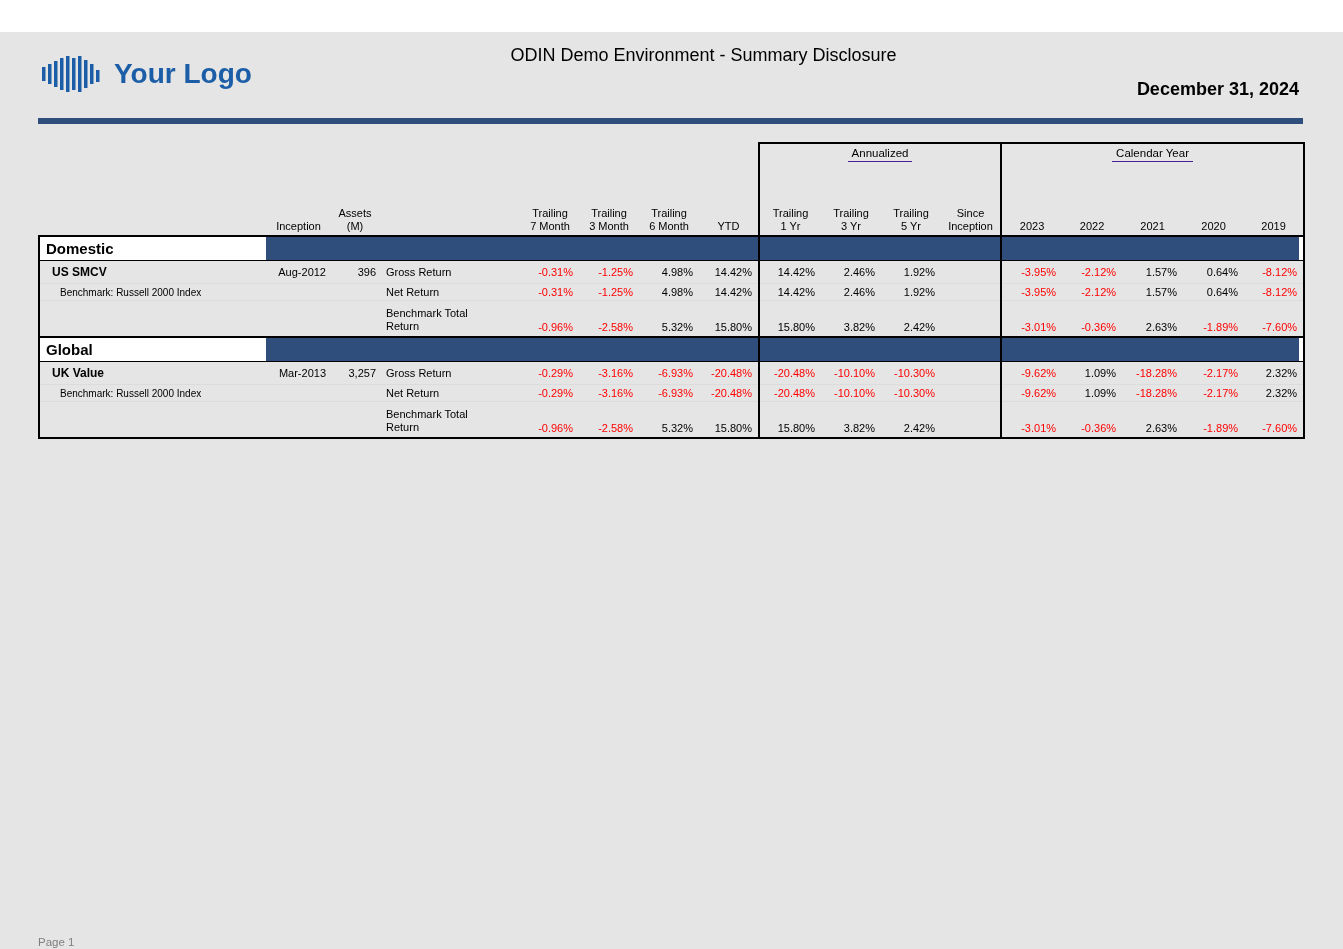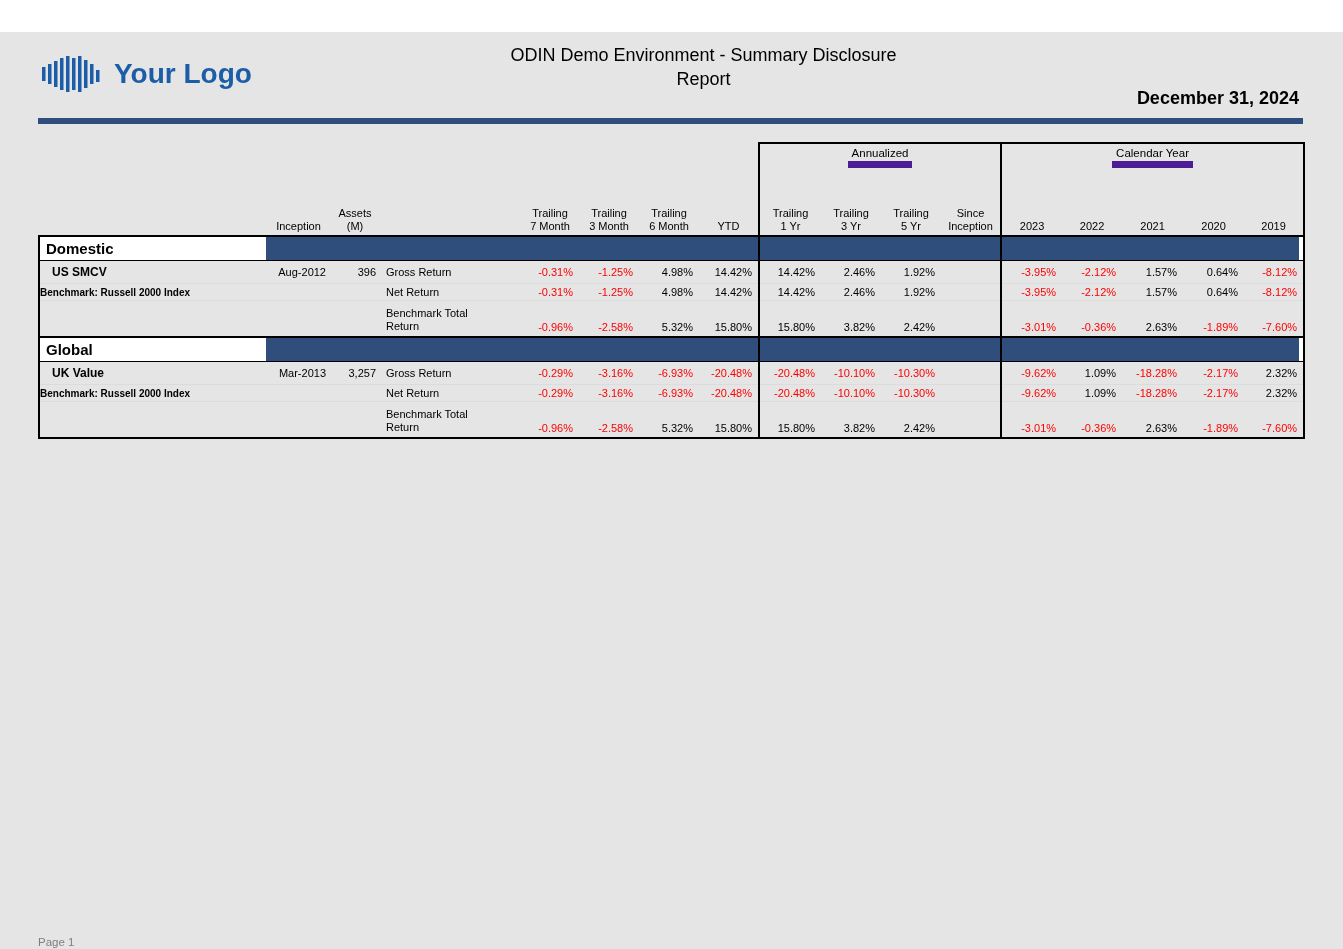--- a/index.html
+++ b/index.html
@@ -4,51 +4,51 @@
 <style>
   html,body{margin:0;padding:0;background:#fff;}
   body{font-family:"Liberation Sans",sans-serif;color:#000;}
   .page{position:relative;width:1343px;height:949px;background:#e5e5e5;overflow:hidden;margin-top:32px;}
 
   
   .logo{position:absolute;left:42px;top:18px;height:48px;display:flex;align-items:center;gap:10px;}
   .logo-text{font-size:28px;font-weight:bold;color:#1B5EA7;}
   .title-block{position:absolute;left:64px;right:0;top:11px;text-align:center;
                font-size:18px;font-weight:normal;line-height:24px;}
-  .report-date{position:absolute;right:44px;top:56px;font-size:18px;font-weight:bold;}
+  .report-date{position:absolute;right:44px;top:47px;font-size:18px;font-weight:bold;}
   .rule{position:absolute;left:38px;top:86px;width:1265px;height:6px;background:#2F4E7C;}
 
   
   .tbl-wrap{position:absolute;left:38px;top:110px;}
   table{border-collapse:collapse;table-layout:fixed;width:1265px;font-size:11px;}
   td{padding:0;overflow:hidden;}
   .nb{border:none;}
   .bl2{border-left:2px solid #000;}
   .br2{border-right:2px solid #000;}
   .bt2{border-top:2px solid #000;}
 
   .grp-row td.grp{vertical-align:top;text-align:center;padding-top:3px;height:44px;font-size:11.5px;}
-  .grp-underline{display:inline-block;border-bottom:7px solid #4c1d95;padding:0 4px 2px;}
+  .grp-underline{display:inline-block;border-bottom:1px solid #4c1d95;padding:0 4px 2px;}
 
   .hdr-row td{vertical-align:bottom;text-align:center;padding-bottom:3px;height:41px;
               font-size:11px;line-height:12.5px;}
   .hdr-since .lines{display:inline-block;max-width:45px;overflow-wrap:break-word;word-break:break-word;}
 
   .section-row td{height:23px;border-top:2px solid #000;border-bottom:1px solid #000;}
   .section-label{background:#fff;font-size:15px;font-weight:bold;padding-left:6px;vertical-align:middle;text-align:left;}
   .section-bar{background:#2F4E7C;}
   .section-bar.sliver{box-shadow:inset -4px 0 0 #fff;}
 
   .r-gross td{height:22px;vertical-align:middle;border-bottom:1px solid #DCDCDC;}
   .r-net td{height:16px;vertical-align:middle;border-bottom:1px solid #DCDCDC;}
   .r-bench td{height:32px;vertical-align:bottom;padding-bottom:3px;}
   .r-bench td{border-bottom:2px solid #000;}
 
   .name{font-weight:bold;font-size:12px;padding-left:12px;text-align:left;}
-  .bmk{font-size:10px;padding-left:0;text-align:left;font-weight:bold;}
+  .bmk{font-size:10px;padding-left:20px;text-align:left;}
   .inc{text-align:right;padding-right:5px;}
   .ast{text-align:right;padding-right:3px;}
   .rtype{text-align:left;padding-left:7px;line-height:13px;}
   .rtype .wrap{display:inline-block;max-width:92px;}
   .val{text-align:right;padding-right:6px;}
   .neg{color:#FF0000;}
 
   
   .page-num{position:absolute;left:38px;top:904px;font-size:11.5px;color:#7F7F7F;}
 </style>
@@ -70,21 +70,20 @@
         <rect x="42" y="9" width="3.5" height="28"></rect>
         <rect x="48" y="13" width="3.5" height="20"></rect>
         <rect x="54" y="19" width="3.5" height="12"></rect>
       </g>
     </svg>
     <span class="logo-text">Your Logo</span>
   </div>
 
   <div class="title-block">
     <div>ODIN Demo Environment - Summary Disclosure</div>
-    <div>Report</div>
   </div>
 
   <div class="report-date">December 31, 2024</div>
   <div class="rule"></div>
 
   <div class="tbl-wrap">
     <table>
       <colgroup>
         <col style="width:227px">
           <col style="width:65px">

